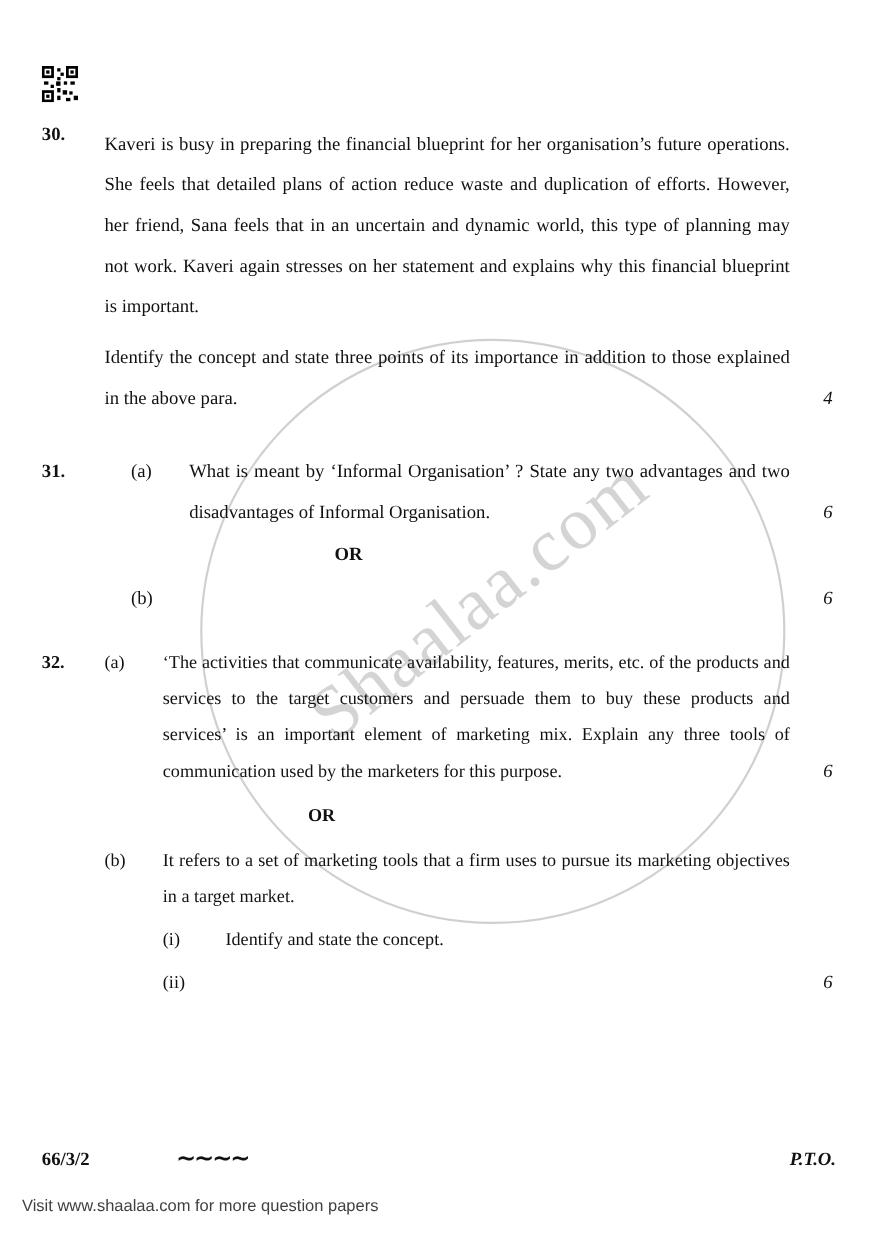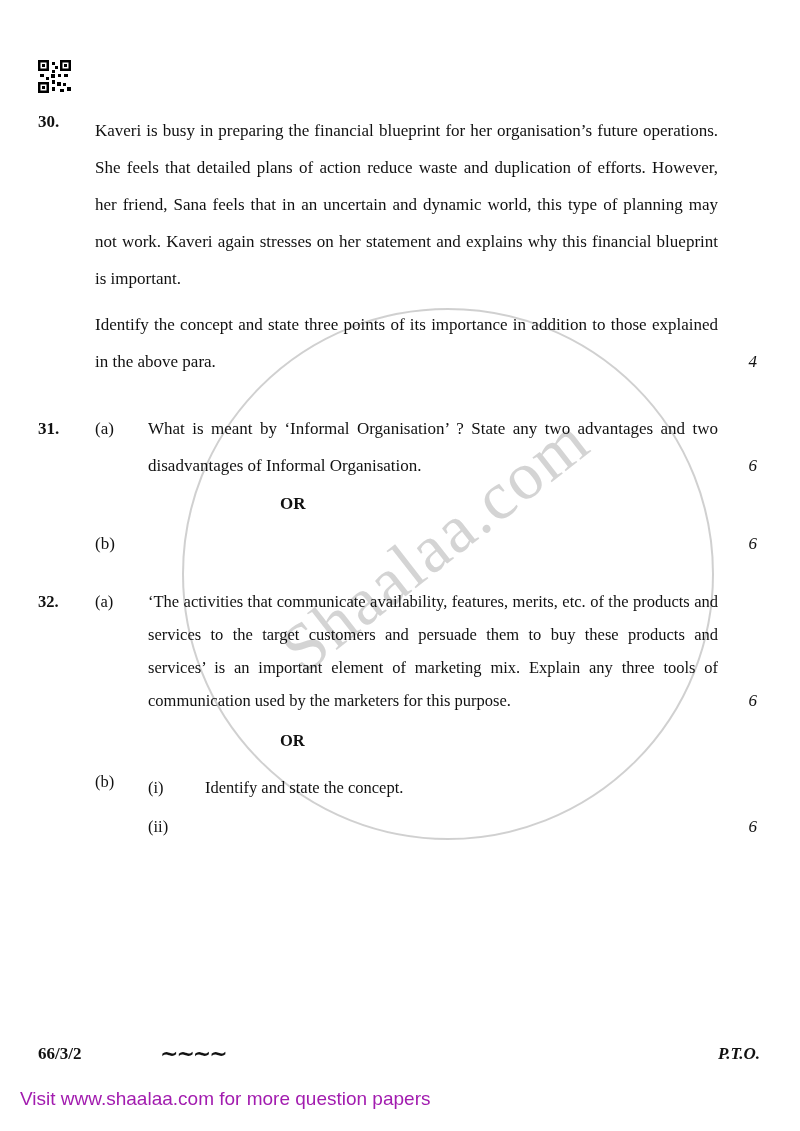--- a/index.html
+++ b/index.html
@@ -62,21 +62,21 @@
     font-size: 17px;
   }
   .part { display: flex; }
   .part-label { width: 53px; flex-shrink: 0; }
   .part-body { flex: 1; min-width: 0; text-align: justify; position: relative; }
   .or-sep { font-weight: bold; margin-left: 185px; width: fit-content; }
 
   .q30 .para { line-height: 37px; }
   .q30 .para2 { margin-top: 9px; }
 
-  .q31 { margin-top: 30px; line-height: 37px; }
+  .q31 { margin-top: 30px; line-height: 37px; gap: 24px; }
   .q31 .or-line { line-height: 36px; margin-top: 2px; }
   .q31 .part-b { margin-top: 3px; }
 
   .q32 { margin-top: 23px; line-height: 33px; font-size: 16.5px; }
   .q32 .or-line { line-height: 34px; margin-top: 7px; margin-bottom: 7px; }
   .sub { display: flex; margin-top: 6px; }
   .sub-label { width: 57px; flex-shrink: 0; }
   .sub-body { flex: 1; min-width: 0; text-align: justify; position: relative; }
 
   
@@ -96,22 +96,22 @@
   }
   .page-num { position: absolute; left: 0; right: 0; top: 0; text-align: center; }
   .pto { position: absolute; right: 0; top: 0; font-weight: bold; font-style: italic; }
 
   
   .site-banner {
     position: absolute;
     left: 20px;
     top: 1088px;
     font-family: "Liberation Sans", "DejaVu Sans", sans-serif;
-    font-size: 19px;
-    color: #a21caf;
+    font-size: 15px;
+    color: #404040;
   }
 </style>
 </head>
 <body>
 
 <div class="page">
 
   <div class="wm-circle"></div>
   <div class="wm-text">Shaalaa.com</div>
 
@@ -182,20 +182,21 @@
           <div class="part-label">(a)</div>
           <div class="part-body">
             <span>‘The activities that communicate availability, features, merits, etc. of the products and services to the target customers and persuade them to buy these products and services’ is an important element of marketing mix. Explain any three tools of communication used by the marketers for this purpose.</span>
             <span class="marks">6</span>
           </div>
         </div>
         <div class="or-sep or-line">OR</div>
         <div class="part part-b">
           <div class="part-label">(b)</div>
           <div class="part-body">
+            <span>It refers to a set of marketing tools that a firm uses to pursue its marketing objectives in a target market.</span>
             <div class="sub">
               <div class="sub-label">(i)</div>
               <div class="sub-body">Identify and state the concept.</div>
             </div>
             <div class="sub">
               <div class="sub-label">(ii)</div>
               <div class="sub-body">
                 <span class="marks">6</span>
               </div>
             </div>

